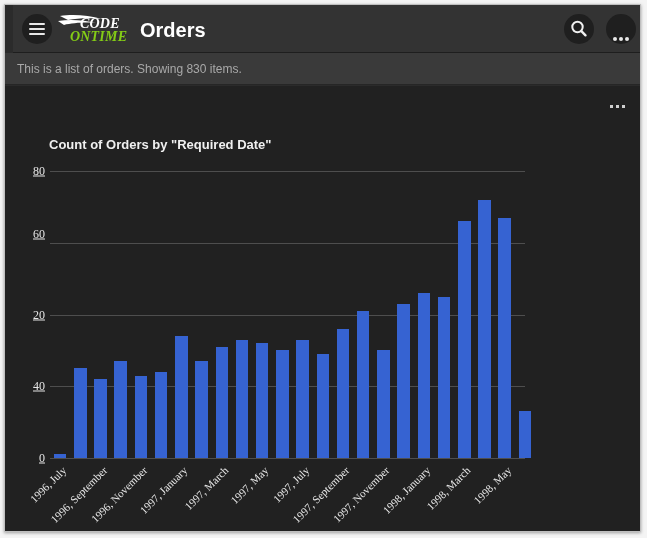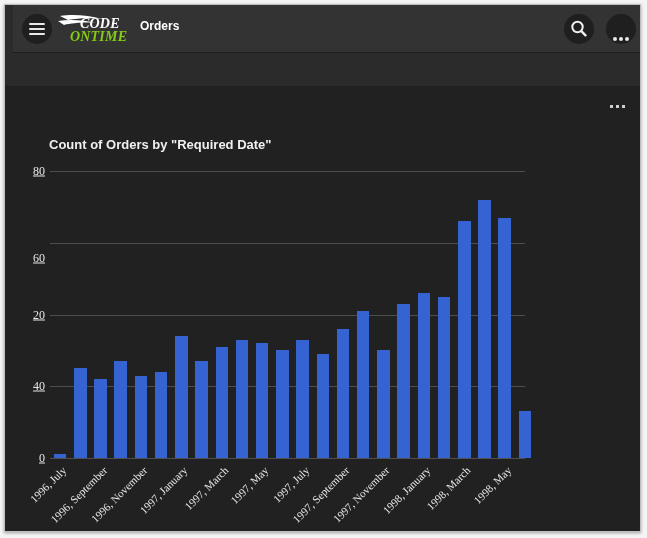--- a/index.html
+++ b/index.html
@@ -53,21 +53,21 @@
   }
   .logo .l2{
     position:absolute;left:12px;top:19px;
     font-family:"Liberation Serif", serif;
     font-weight:bold;font-style:italic;font-size:14px;letter-spacing:.2px;
     color:#84cc16;
   }
 
   .brandtitle{
     position:absolute;left:127px;top:14px;
-    font-size:12px;font-weight:bold;color:#ffffff;
+    font-size:20px;font-weight:bold;color:#ffffff;
     cursor:pointer;
   }
 
   .navitems{position:absolute;left:193px;top:0;height:48px;}
   .navitem{
     position:relative;display:inline-block;height:48px;
     padding:0 12px;box-sizing:border-box;
     font-size:13px;color:#8e8e8e;
     line-height:48px;vertical-align:top;
     cursor:pointer;
@@ -189,20 +189,23 @@
         <circle cx="13.5" cy="13" r="5.2" fill="none" stroke="#f0f0f0" stroke-width="2"></circle>
         <line x1="17.4" y1="17.2" x2="21.5" y2="21.3" stroke="#f0f0f0" stroke-width="2.4" stroke-linecap="round"></line>
       </svg>
     </div>
 
     <div class="circlebtn morebtn">
       <span class="dots"><i></i><i></i><i></i></span>
     </div>
   </div>
 
+  <div class="descbar">
+    <span class="txt">This is a list of orders. Showing 830 items.</span>
+  </div>
 
   <div class="panel">
 
     <div class="panelmenu">
       <i></i><i></i><i></i>
     </div>
 
     <div class="charttitle">Count of Orders by "Required Date"</div>
 
     <div class="plot">
@@ -210,21 +213,21 @@
           <div class="baseline" style="top: 372px;"></div>
           <div class="gridline" style="top: 300.25px;"></div>
           <div class="gridline" style="top: 228.5px;"></div>
           <div class="gridline" style="top: 156.75px;"></div>
           <div class="gridline" style="top: 85px;"></div>
         </div>
       <div id="ytick-layer">
           <div class="ytick" style="top: 372px;">0</div>
           <div class="ytick" style="top: 300.25px;">40</div>
           <div class="ytick" style="top: 228.5px;">20</div>
-          <div class="ytick" style="top: 172px;">60</div>
+          <div class="ytick" style="top: 148px;">60</div>
           <div class="ytick" style="top: 85px;">80</div>
         </div>
       <div class="bars" id="bar-layer" style="top: 0px; height: 372px;">
           <div class="bar" title="1996, July: 1" style="left: 3.83958px; width: 12.5292px; height: 3.5875px; background: rgb(54, 99, 210);"></div>
           <div class="bar" title="1996, August: 25" style="left: 24.0479px; width: 12.5292px; height: 89.6875px; background: rgb(54, 99, 210);"></div>
           <div class="bar" title="1996, September: 22" style="left: 44.2562px; width: 12.5292px; height: 78.925px; background: rgb(54, 99, 210);"></div>
           <div class="bar" title="1996, October: 27" style="left: 64.4646px; width: 12.5292px; height: 96.8625px; background: rgb(54, 99, 210);"></div>
           <div class="bar" title="1996, November: 23" style="left: 84.6729px; width: 12.5292px; height: 82.5125px; background: rgb(54, 99, 210);"></div>
           <div class="bar" title="1996, December: 24" style="left: 104.881px; width: 12.5292px; height: 86.1px; background: rgb(54, 99, 210);"></div>
           <div class="bar" title="1997, January: 34" style="left: 125.09px; width: 12.5292px; height: 121.975px; background: rgb(54, 99, 210);"></div>

